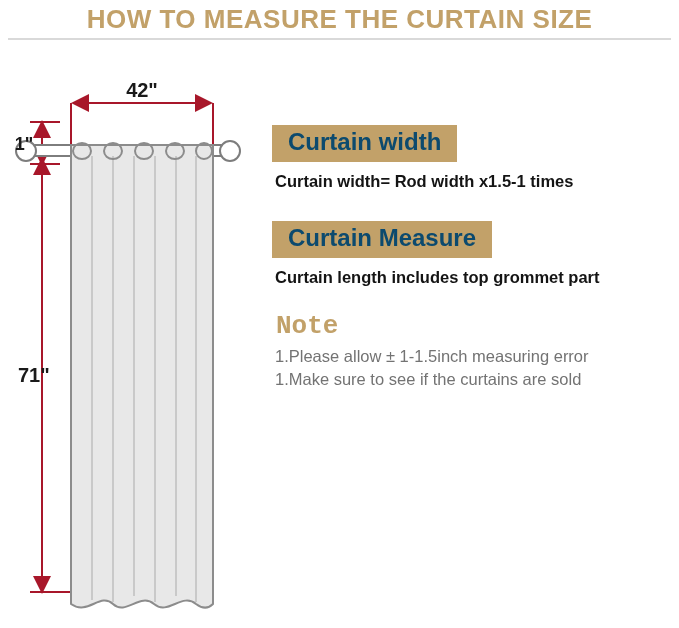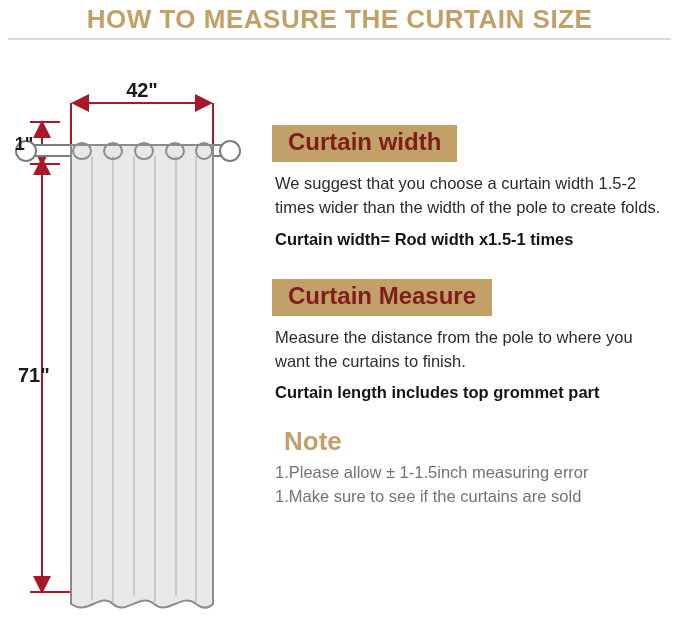--- a/index.html
+++ b/index.html
@@ -55,21 +55,21 @@
   #content {
     position: absolute;
     left: 272px;
     top: 125px;
     width: 400px;
   }
 
   .section-banner {
     display: inline-block;
     background: #c2a169;
-    color: #7f1d1d;
+    color: #0c4a6e;
     font-size: 24px;
     font-weight: bold;
     padding: 4px 16px 6px 16px;
     line-height: 1.12;
     white-space: nowrap;
   }
   .banner-row { margin-bottom: 10px; }
 
   .body-text {
     font-size: 16.5px;
@@ -84,21 +84,22 @@
     color: #141414;
     margin: 10px 0 0 3px;
   }
   .gap-lg { height: 30px; }
   .gap-md { height: 24px; }
 
   #note-heading {
     font-size: 26px;
     font-weight: bold;
     color: #c2a169;
-    margin: 0 0 4px 12px;
+    margin: 0 0 4px 4px;
+    font-family: Liberation Mono, monospace;
   }
   .note-line {
     font-size: 16.5px;
     line-height: 1.42;
     color: #737373;
     margin: 0 0 0 3px;
   }
 </style>
 </head>
 <body>
@@ -173,29 +174,27 @@
     <text id="svg-grommet-label" x="24" y="106" text-anchor="middle" font-family="Liberation Sans, sans-serif" font-size="18" font-weight="bold" fill="#1a1a1a">1"</text>
     <text id="svg-length-label" x="18" y="338" text-anchor="start" font-family="Liberation Sans, sans-serif" font-size="20" font-weight="bold" fill="#1a1a1a">71"</text>
   </svg>
 </div>
 
 <div id="content">
 
   <div class="banner-row">
     <span class="section-banner">Curtain width</span>
   </div>
-  <p class="body-text">We suggest that you choose a curtain width 1.5-2 times wider than the width of the pole to create folds.</p>
   <p class="bold-line">Curtain width= Rod width x1.5-1 times</p>
 
   <div class="gap-lg"></div>
 
   <div class="banner-row">
     <span class="section-banner">Curtain Measure</span>
   </div>
-  <p class="body-text">Measure the distance from the pole to where you want the curtains to finish.</p>
   <p class="bold-line">Curtain length includes top grommet part</p>
 
   <div class="gap-md"></div>
 
   <div id="note-heading">Note</div>
   <p class="note-line">1.Please allow ± 1-1.5inch measuring error</p>
   <p class="note-line">1.Make sure to see if the curtains are sold</p>
 </div>
 
 </body></html>

